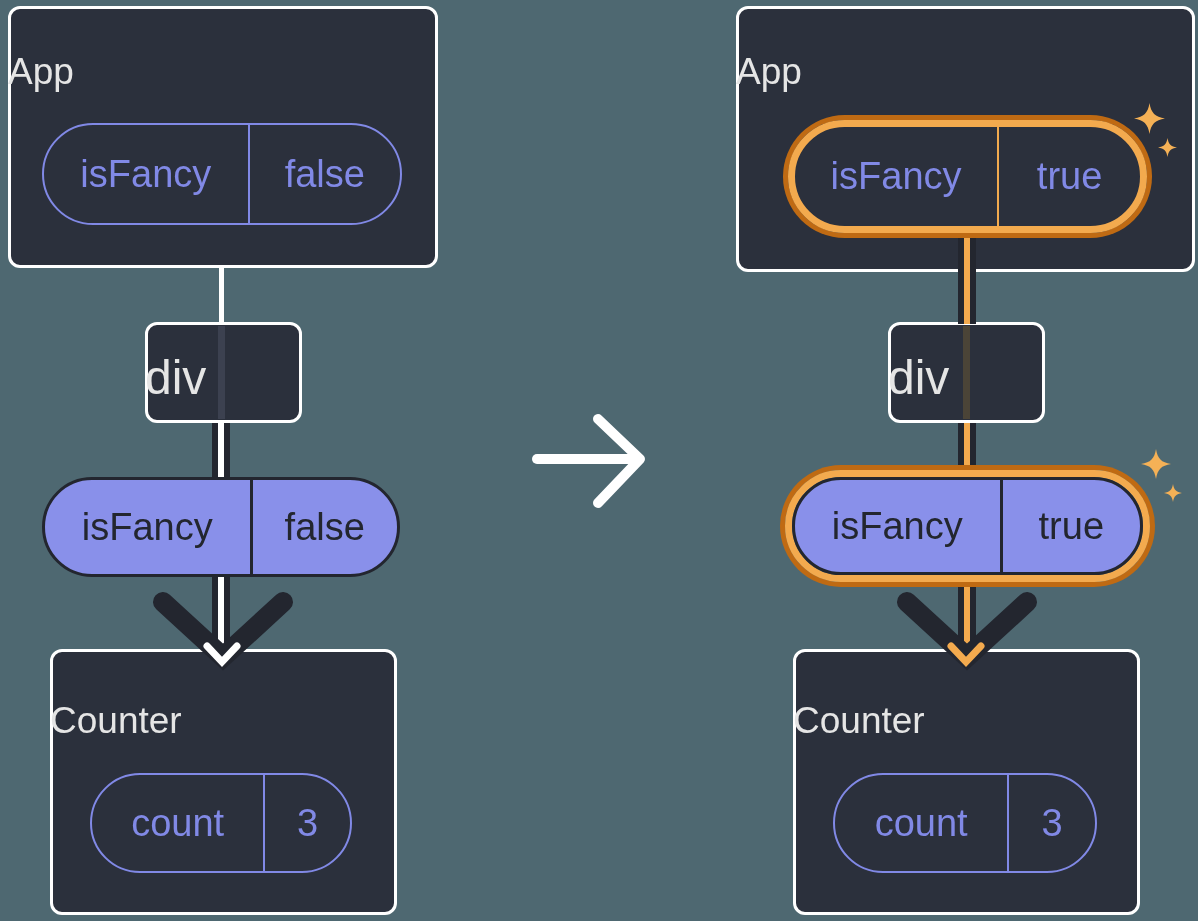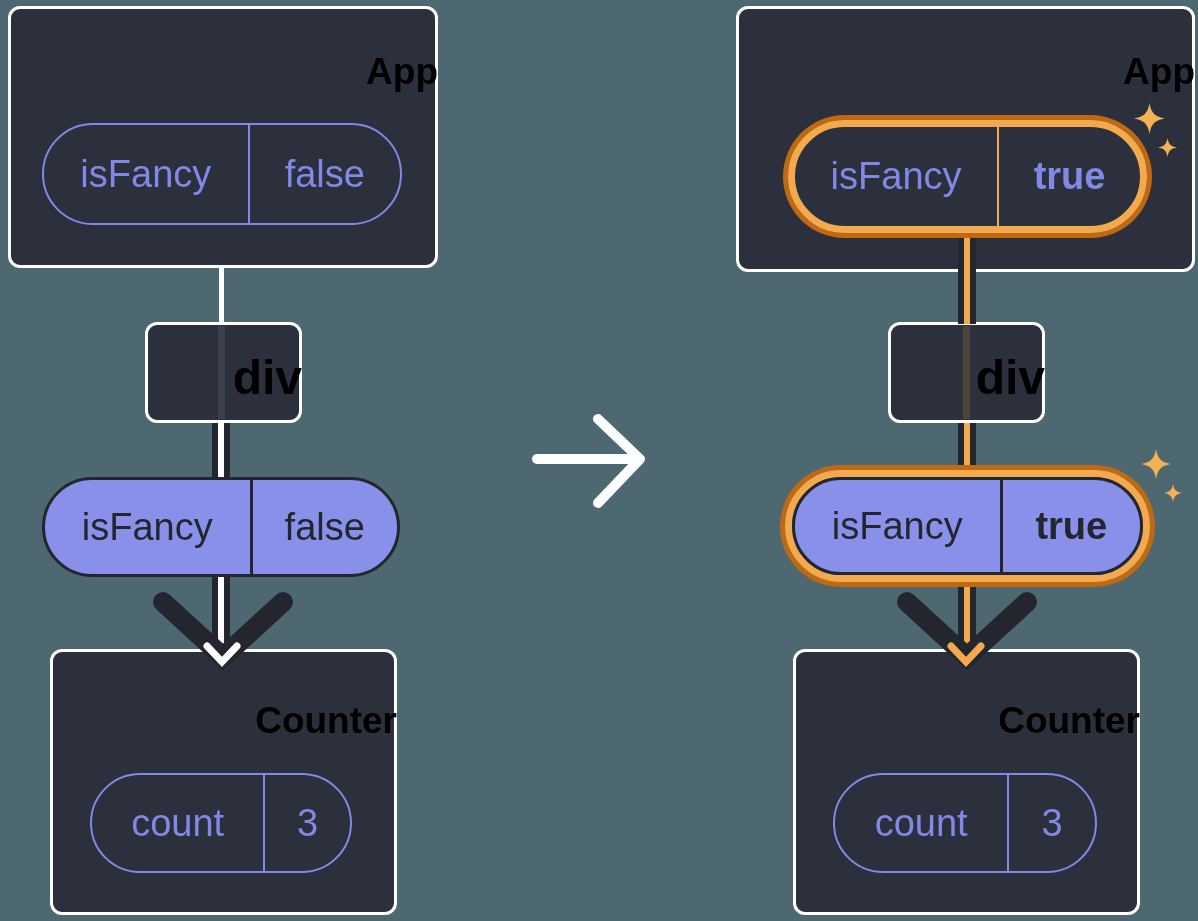--- a/index.html
+++ b/index.html
@@ -7,43 +7,43 @@
   .stage {
     position:relative; width:1198px; height:921px; overflow:hidden;
     background:var(--bg,#4E6871);
     font-family:"Liberation Sans","DejaVu Sans",sans-serif;
   }
   .box {
     position:absolute; background:var(--panel,#2B303C);
     border:3px solid var(--panel-border,#fff); border-radius:12px; z-index:1;
   }
   .box-title {
-    position:absolute; text-align:right; color:#000000; font-size:37px;
-    font-weight:700; z-index:3; line-height:1.1;
+    position:absolute; text-align:left; color:#e5e5e5; font-size:37px;
+    font-weight:400; z-index:3; line-height:1.1;
   }
   .node-label { font-size:48px; }
   .vline { position:absolute; z-index:2; }
   .band { position:absolute; width:18px; background:var(--arrow,#23262F); z-index:2; }
   .strip { position:absolute; width:7px; z-index:2; }
   .pill {
     position:absolute; display:flex; border-radius:999px; z-index:3;
     align-items:stretch; font-size:38px;
   }
   .pill .cell {
     display:flex; align-items:center; justify-content:center; min-width:0;text-align:center;
   }
   .pill.outline { border:2px solid var(--purple,#8189E6); color:var(--purple,#8189E6); }
   .pill.outline .cell.value { border-left:2px solid var(--purple,#8189E6); }
   .pill.fill {
     background:var(--purple-fill,#8990EA); border:3px solid var(--ink,#23262F);
     color:var(--ink,#23262F);
   }
   .pill.fill .cell.value { border-left:3px solid var(--ink,#23262F); }
   .pill.warm.outline .cell.value { border-left:2px solid var(--orange-light,#F3AA4E); }
-  .val-bold { font-weight:700; }
+  .val-bold { font-weight:400; }
   .ring {
     position:absolute; border:7px solid var(--orange-light,#F3AA4E);
     box-shadow:0 0 0 5px var(--orange-dark,#BF6A13);
     border-radius:999px; z-index:3;
   }
   .ring .pill { position:relative; left:0; top:0; width:100%; height:100%; }
   svg.lay { position:absolute; overflow:visible; }
   .chev { z-index:4; }
   .sparkle { z-index:4; }
   .mid-arrow { z-index:2; }

